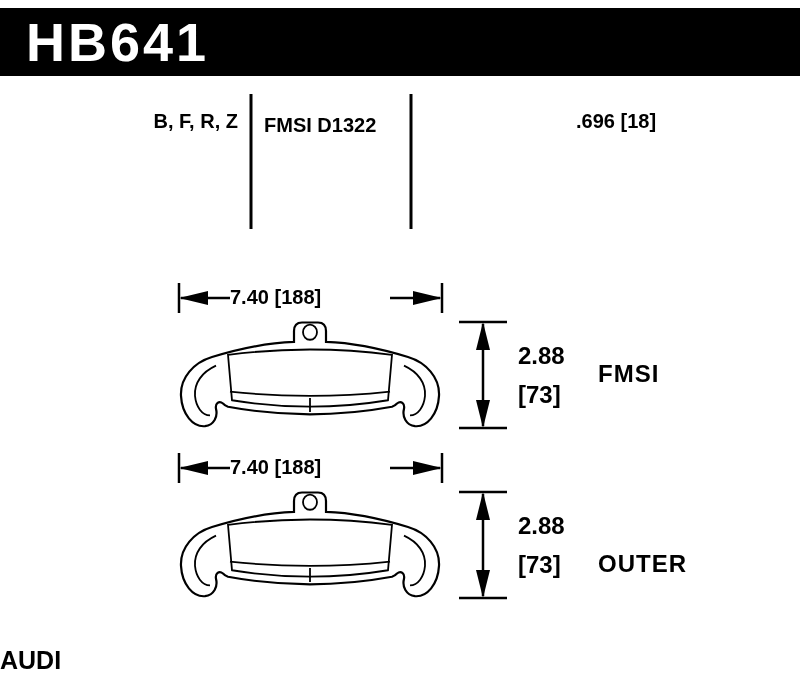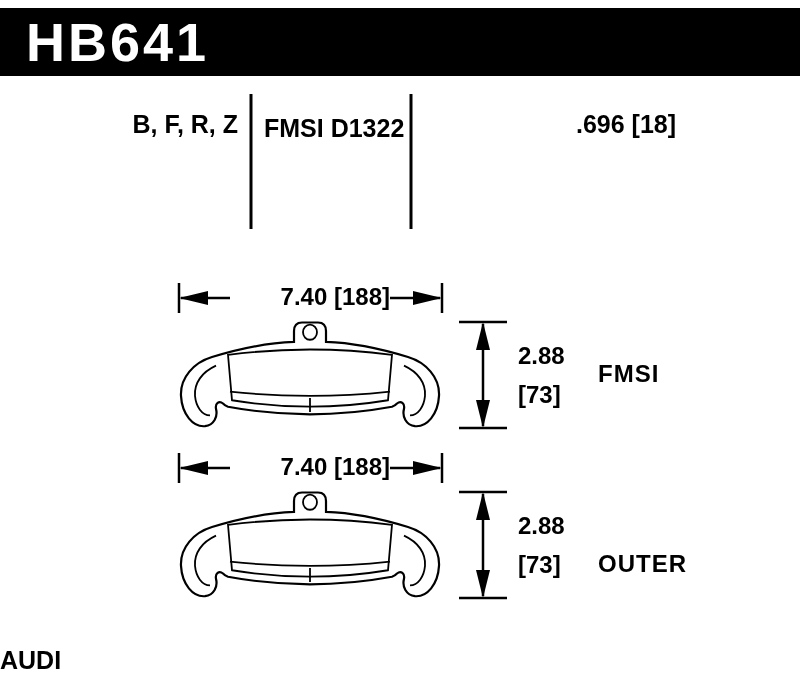--- a/index.html
+++ b/index.html
@@ -8,34 +8,34 @@
     background:#ffffff;color:#000;
     font-family:"Liberation Sans", sans-serif;font-weight:bold;
   }
   .header-bar{
     position:absolute;left:0;top:8px;width:800px;height:68px;
     background:#000000;display:flex;align-items:center;z-index:2;
   }
   .part-number{
     color:#ffffff;font-size:54px;letter-spacing:3px;padding-left:26px;line-height:1;
   }
-  .spec{position:absolute;font-size:25px;z-index:2;white-space:nowrap;}
+  .spec{position:absolute;font-size:20px;z-index:2;white-space:nowrap;}
   .spec-compounds{top:110px;left:40px;width:198px;text-align:right;}
   .spec-fmsi{top:114px;left:264px;}
   .spec-thickness{top:110px;left:576px;}
   .lines{position:absolute;left:0;top:0;z-index:1;}
   .lines line, .lines path, .lines circle{stroke:#000000;fill:none;}
   .divider{stroke-width:3;}
   .dim{stroke-width:2.5;}
   .arrow{fill:#000000;stroke:none;}
   .pad-outer{stroke-width:2.2;}
   .pad-inner{stroke-width:1.8;}
   .dim-width-text{
-    position:absolute;width:160px;height:28px;line-height:28px;text-align:right;
-    font-size:24px;background:#ffffff;z-index:2;
+    position:absolute;width:160px;height:28px;line-height:28px;text-align:left;
+    font-size:20px;background:#ffffff;z-index:2;
   }
   .dim-width-inner{left:230px;top:283px;}
   .dim-width-outer{left:230px;top:453px;}
   .thick-val{position:absolute;left:518px;font-size:24px;z-index:2;}
   .thick-in-inner{top:342px;}
   .thick-mm-inner{top:381px;}
   .thick-in-outer{top:512px;}
   .thick-mm-outer{top:551px;}
   .pos-label{position:absolute;left:598px;font-size:24px;z-index:2;letter-spacing:1px;}
   .pos-inner{top:360px;}

